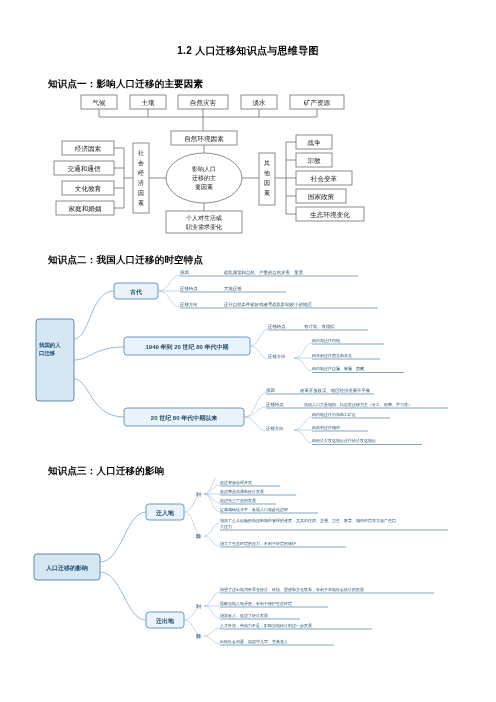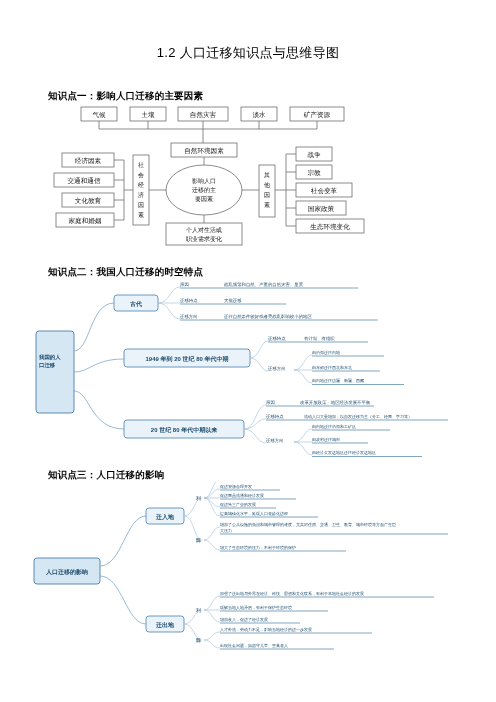--- a/index.html
+++ b/index.html
@@ -4,30 +4,30 @@
 <style>
   html,body{margin:0;padding:0;}
   body{
     width:496px;height:702px;background:#ffffff;
     font-family:"Liberation Sans","DejaVu Sans",sans-serif;
     color:#000;overflow:hidden;position:relative;
   }
   .page{position:relative;width:496px;height:702px;padding:0;box-sizing:border-box;}
 
   .doc-title{
-    text-align:center;font-size:13px;font-weight:normal;
+    text-align:center;font-size:10px;font-weight:bold;
     margin:44px 0 0 0;letter-spacing:.3px;
   }
   .sec-head{
     font-size:9.5px;font-weight:bold;margin:0;padding:0 0 0 48px;
     letter-spacing:.2px;
   }
-  .sec1{margin-top:28px;}
+  .sec1{margin-top:20px;}
   .sec2{margin-top:18px;}
-  .sec3{margin-top:10px;}
+  .sec3{margin-top:18px;}
 
   
   .map{display:block;margin:0 auto;}
   .mm-box{fill:#eaf3fa;stroke:#5b8db8;stroke-width:.9;}
   .mm-box-deep{fill:#d6e7f4;stroke:#4a80ad;stroke-width:.9;}
   .mm-line{fill:none;stroke:#7fa8c9;stroke-width:.8;}
   .mm-line-thin{fill:none;stroke:#9dbdd7;stroke-width:.6;}
   .mm-underline{stroke:#4a7fa5;stroke-width:.7;}
   .mm-t{font-family:"Liberation Sans","DejaVu Sans",sans-serif;fill:#1b4a6b;}
   .mm-t4{font-size:4px;}

